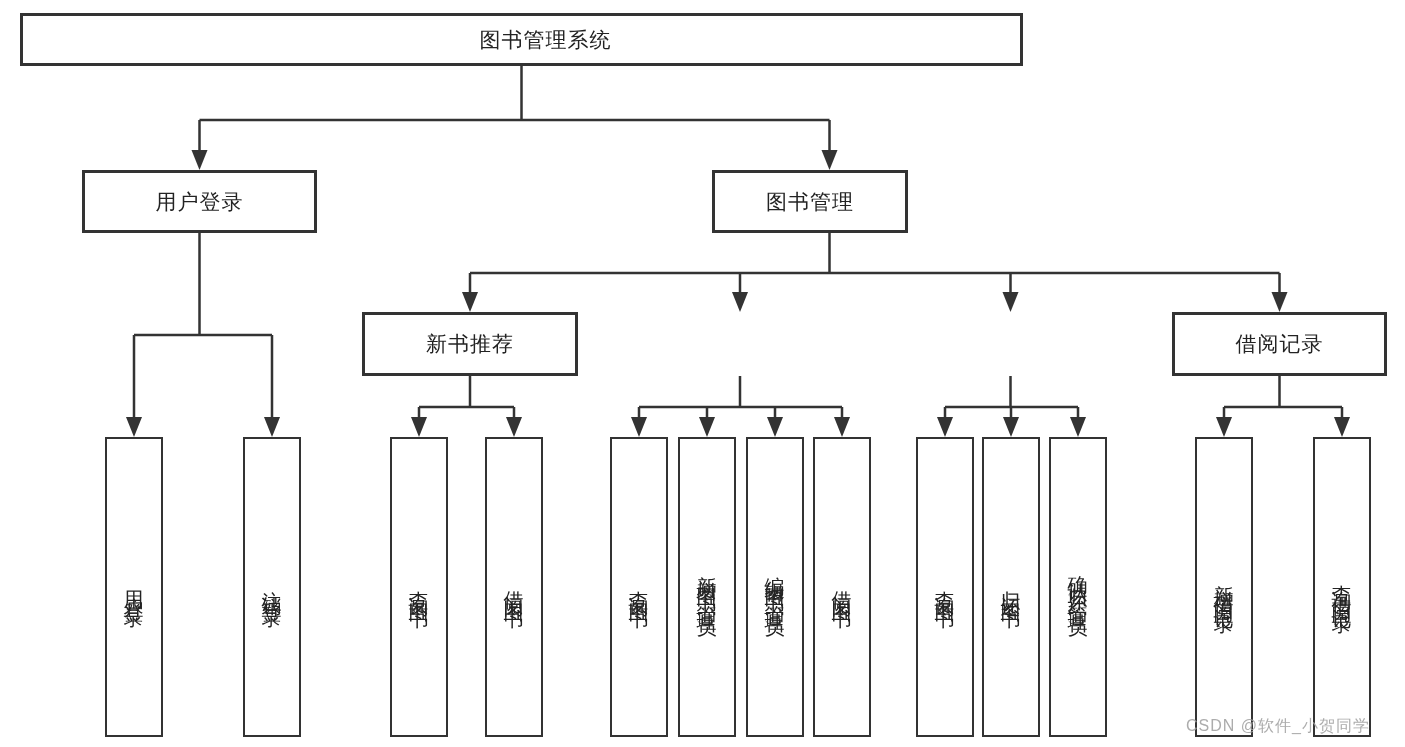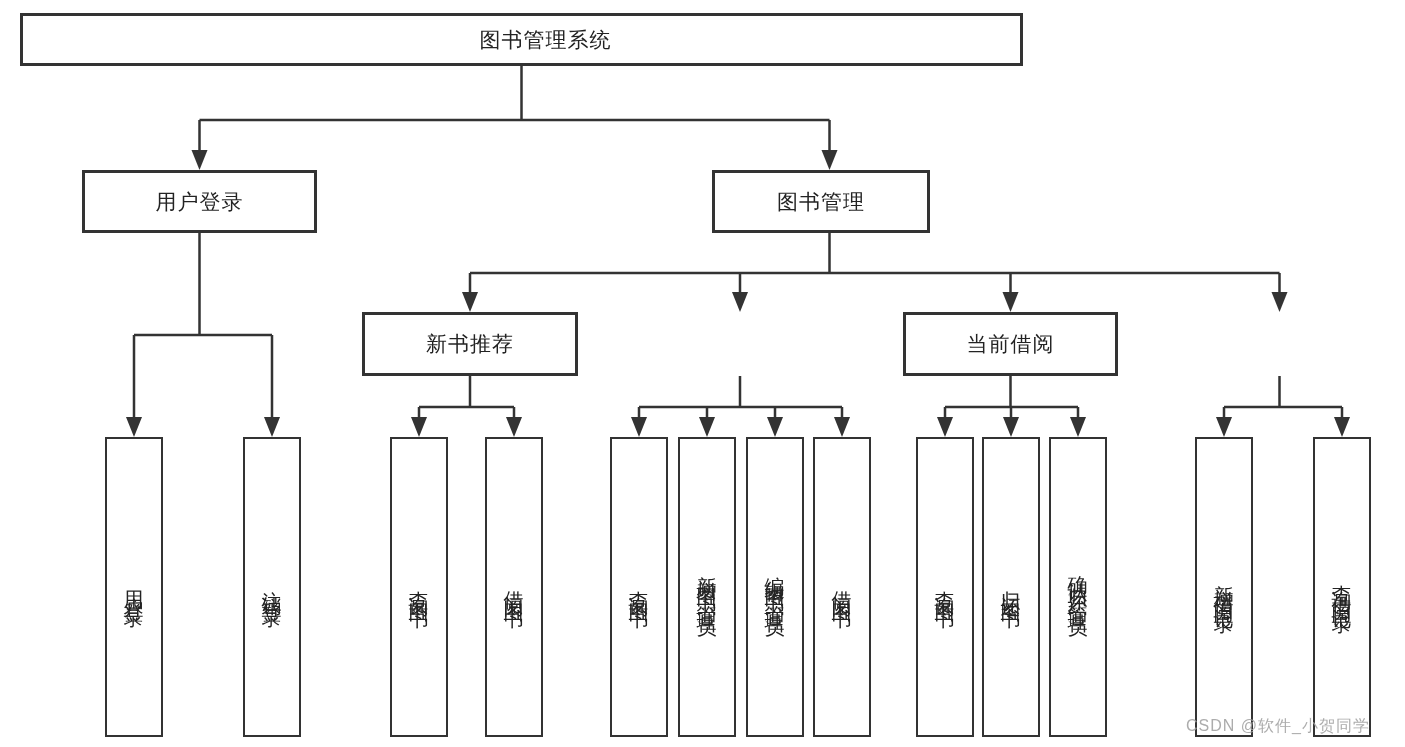--- a/index.html
+++ b/index.html
@@ -89,29 +89,29 @@
     </g>
   </svg>
 
   <div class="box" style="left:20px;top:13px;width:1003px;height:53px;padding-left:48px;">
     <span>图书管理系统</span>
   </div>
 
   <div class="box" style="left:82px;top:170px;width:235px;height:63px;">
     <span>用户登录</span>
   </div>
-  <div class="box" style="left:712px;top:170px;width:218px;height:63px;">
+  <div class="box" style="left:712px;top:170px;width:196px;height:63px;">
     <span>图书管理</span>
   </div>
 
   <div class="box" style="left:362px;top:312px;width:216px;height:64px;">
     <span>新书推荐</span>
   </div>
-  <div class="box" style="left:903px;top:312px;width:215px;height:64px;">
-    <span>当前借阅</span>
+  <div class="box" style="left:1172px;top:312px;width:215px;height:64px;">
+    <span>借阅记录</span>
   </div>
 
   <div class="box tall" style="left:105px;">
     <span>用户登录</span>
   </div>
   <div class="box tall" style="left:243px;">
     <span>注销登录</span>
   </div>
 
   <div class="box tall" style="left:390px;">

